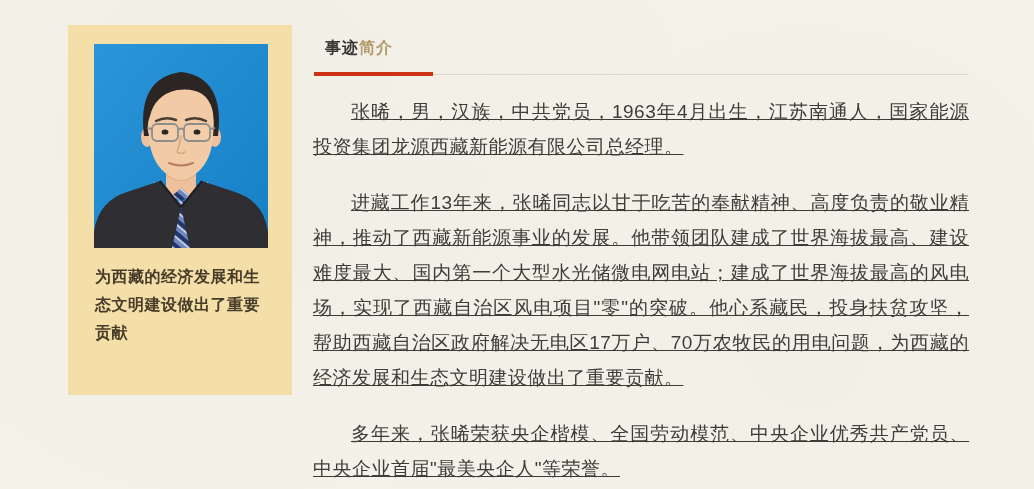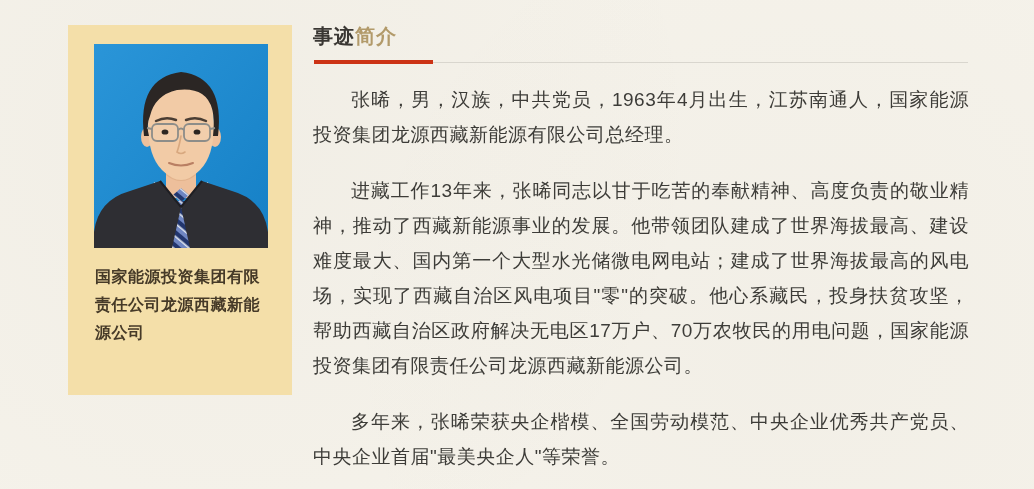--- a/index.html
+++ b/index.html
@@ -34,42 +34,43 @@
     font-size:16px;line-height:28px;
     font-weight:bold;
     color:#463a28;
     letter-spacing:0.5px;
   }
   
   .content{
     position:absolute;left:313px;top:25px;width:656px;
   }
   .heading{
-    margin:0;
-    font-size:20px;line-height:22px;
+    margin:12px;
+    font-size:16px;line-height:22px;
     font-weight:bold;color:#3a3733;
     letter-spacing:1px;
   }
   .heading .gold{color:#b29a6a;}
   .rule{position:relative;height:4px;margin-top:13px;}
   .rule-red{
     position:absolute;left:1px;top:0;
     width:119px;height:4px;background:#cc3315;
   }
   .rule-gray{
     position:absolute;left:120px;right:1px;top:2px;
     height:1px;background:#d9d6ce;
   }
   .para{
     margin:21px 0 0 0;
     font-size:19px;line-height:35px;
     color:#3d3c38;
     text-align:justify;
     text-indent:2em;
     letter-spacing:0.5px;
+    text-decoration:underline;
   }
   .para:first-of-type{margin-top:18px;}
 </style>
 </head>
 <body>
 
 <div class="page">
 
   <aside class="card">
     <svg class="photo" viewBox="0 0 174 204" xmlns="http://www.w3.org/2000/svg" role="img">
@@ -114,28 +115,28 @@
       <path d="M58 85 L53 84 M116 85 L121 84" stroke="#8d8d89" stroke-width="1.8" fill="none"></path>
 
       <ellipse cx="71" cy="88" rx="3.4" ry="2.6" fill="#2c2622"></ellipse>
       <ellipse cx="103" cy="88" rx="3.4" ry="2.6" fill="#2c2622"></ellipse>
 
       <path d="M87 92 Q85 103 83 108 Q87 111 91 108" stroke="#d8a87f" stroke-width="1.6" fill="none" stroke-linecap="round"></path>
 
       <path d="M75 119 Q87 124 99 119" stroke="#b97f63" stroke-width="2" fill="none" stroke-linecap="round"></path>
     </svg>
     <div class="caption">
-      <p>国家能源投资集团有限责任公司龙源西藏新能源公司</p>
+      <p>为西藏的经济发展和生态文明建设做出了重要贡献</p>
     </div>
   </aside>
 
   <main class="content">
     <h2 class="heading"><span>事迹</span><span class="gold">简介</span></h2>
     <div class="rule">
       <span class="rule-red"></span>
       <span class="rule-gray"></span>
     </div>
     <p class="para">张晞，男，汉族，中共党员，1963年4月出生，江苏南通人，国家能源投资集团龙源西藏新能源有限公司总经理。</p>
-    <p class="para">进藏工作13年来，张晞同志以甘于吃苦的奉献精神、高度负责的敬业精神，推动了西藏新能源事业的发展。他带领团队建成了世界海拔最高、建设难度最大、国内第一个大型水光储微电网电站；建成了世界海拔最高的风电场，实现了西藏自治区风电项目"零"的突破。他心系藏民，投身扶贫攻坚，帮助西藏自治区政府解决无电区17万户、70万农牧民的用电问题，国家能源投资集团有限责任公司龙源西藏新能源公司。</p>
+    <p class="para">进藏工作13年来，张晞同志以甘于吃苦的奉献精神、高度负责的敬业精神，推动了西藏新能源事业的发展。他带领团队建成了世界海拔最高、建设难度最大、国内第一个大型水光储微电网电站；建成了世界海拔最高的风电场，实现了西藏自治区风电项目"零"的突破。他心系藏民，投身扶贫攻坚，帮助西藏自治区政府解决无电区17万户、70万农牧民的用电问题，为西藏的经济发展和生态文明建设做出了重要贡献。</p>
     <p class="para">多年来，张晞荣获央企楷模、全国劳动模范、中央企业优秀共产党员、中央企业首届"最美央企人"等荣誉。</p>
   </main>
 
 </div>
 
 </body></html>

